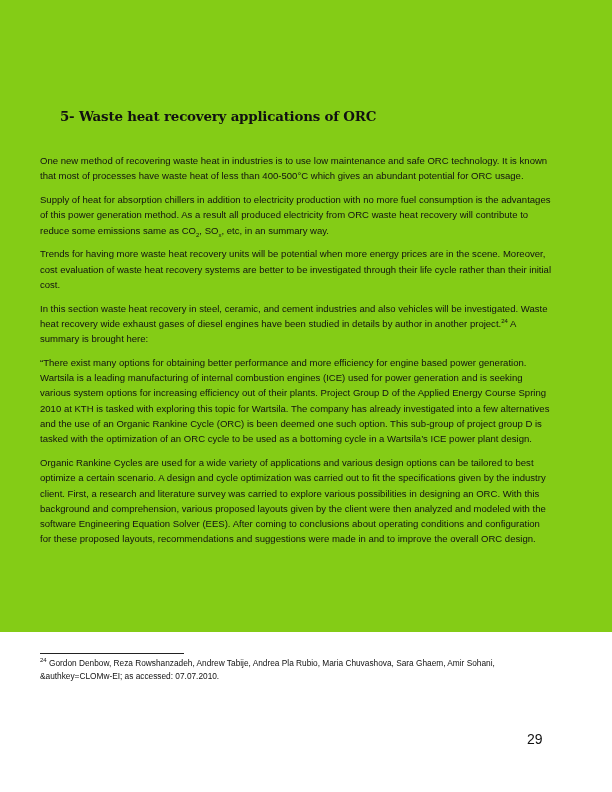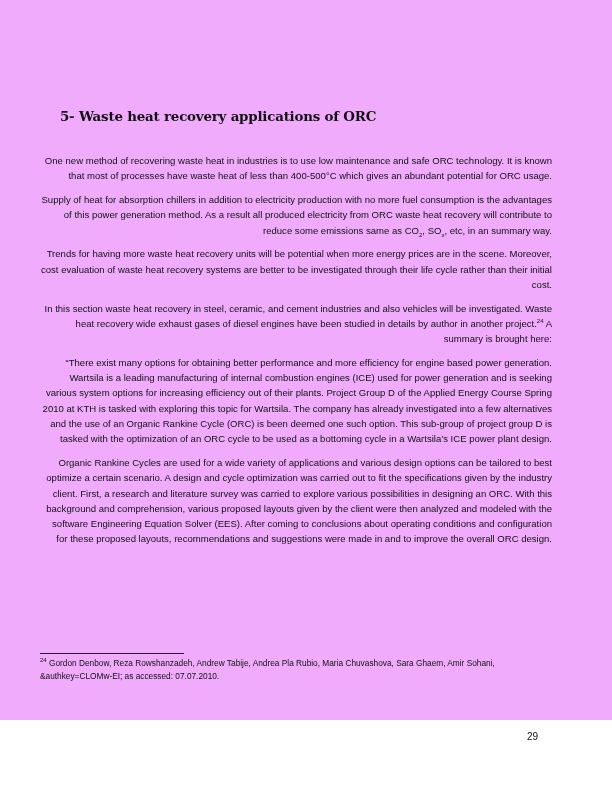--- a/index.html
+++ b/index.html
@@ -1,39 +1,39 @@
 <!DOCTYPE html>
 <html><head>
   <meta charset="utf-8">
   <style>
     html, body { margin: 0; padding: 0; background: #ffffff; }
     body { width: 612px; height: 792px; position: relative; overflow: hidden; }
-    .page { position: absolute; left: 0; top: 0; width: 612px; height: 720px; background: #f0abfc; color: #111; text-decoration: underline; }
+    .page { position: absolute; left: 0; top: 0; width: 612px; height: 632px; background: #84cc16; color: #111; text-decoration: underline; }
     .heading {
       position: absolute; left: 60px; top: 108px;
       font-family: "DejaVu Serif", serif; font-weight: bold; font-size: 13.4px;
       letter-spacing: -0.2px; color: #111; white-space: nowrap;
     }
     .body-text {
       position: absolute; left: 40px; top: 153px; width: 512px;
       font-family: "Liberation Sans", sans-serif; font-size: 9.55px; line-height: 15.3px;
       color: #111; text-align: left;
     }
-    .body-text p { margin: 0 0 8.4px 0; text-align: right; }
+    .body-text p { margin: 0 0 8.4px 0; }
     sup { font-size: 6px; line-height: 0; vertical-align: super; }
     sub { font-size: 6px; line-height: 0; vertical-align: sub; }
     .fn-rule { position: absolute; left: 40px; top: 653px; width: 144px; height: 0; border-top: 0.8px solid #222; }
     .footnote {
       position: absolute; left: 40px; top: 657px; width: 520px;
       font-family: "Liberation Sans", sans-serif; font-size: 8.3px; line-height: 13.1px; color: #111;
     }
     .footnote .line { display: block; white-space: nowrap; }
     .page-number {
       position: absolute; left: 527px; top: 731px;
-      font-family: "Liberation Sans", sans-serif; font-size: 10px; color: #111;
+      font-family: "Liberation Sans", sans-serif; font-size: 14px; color: #111;
     }
   </style>
 </head>
 <body>
 
 <div class="page">
   <div class="heading">5-  Waste heat recovery applications of ORC</div>
 
   <div class="body-text">
     <p>One new method of recovering waste heat in industries is to use low maintenance and safe ORC technology. It is known that most of processes have waste heat of less than 400-500°C which gives an abundant potential for ORC usage.</p>

